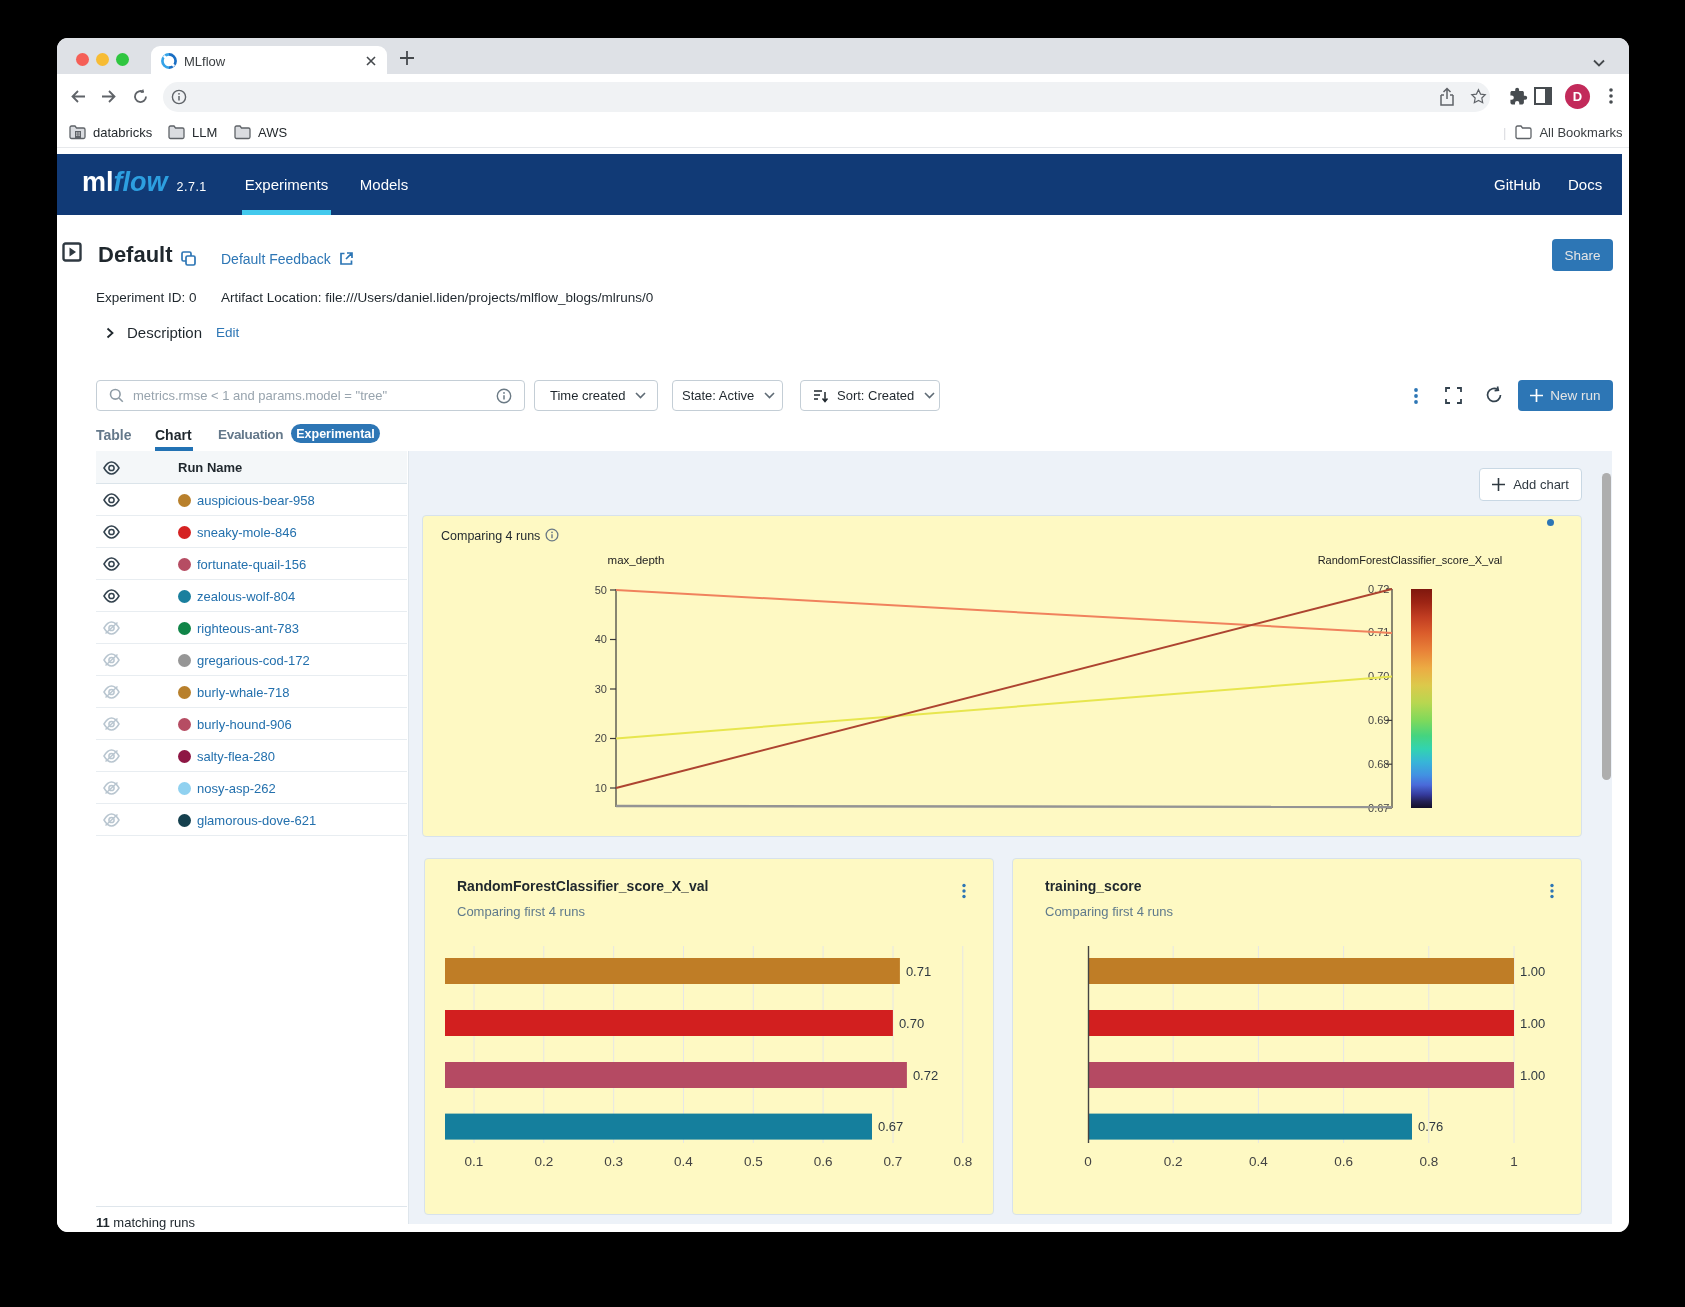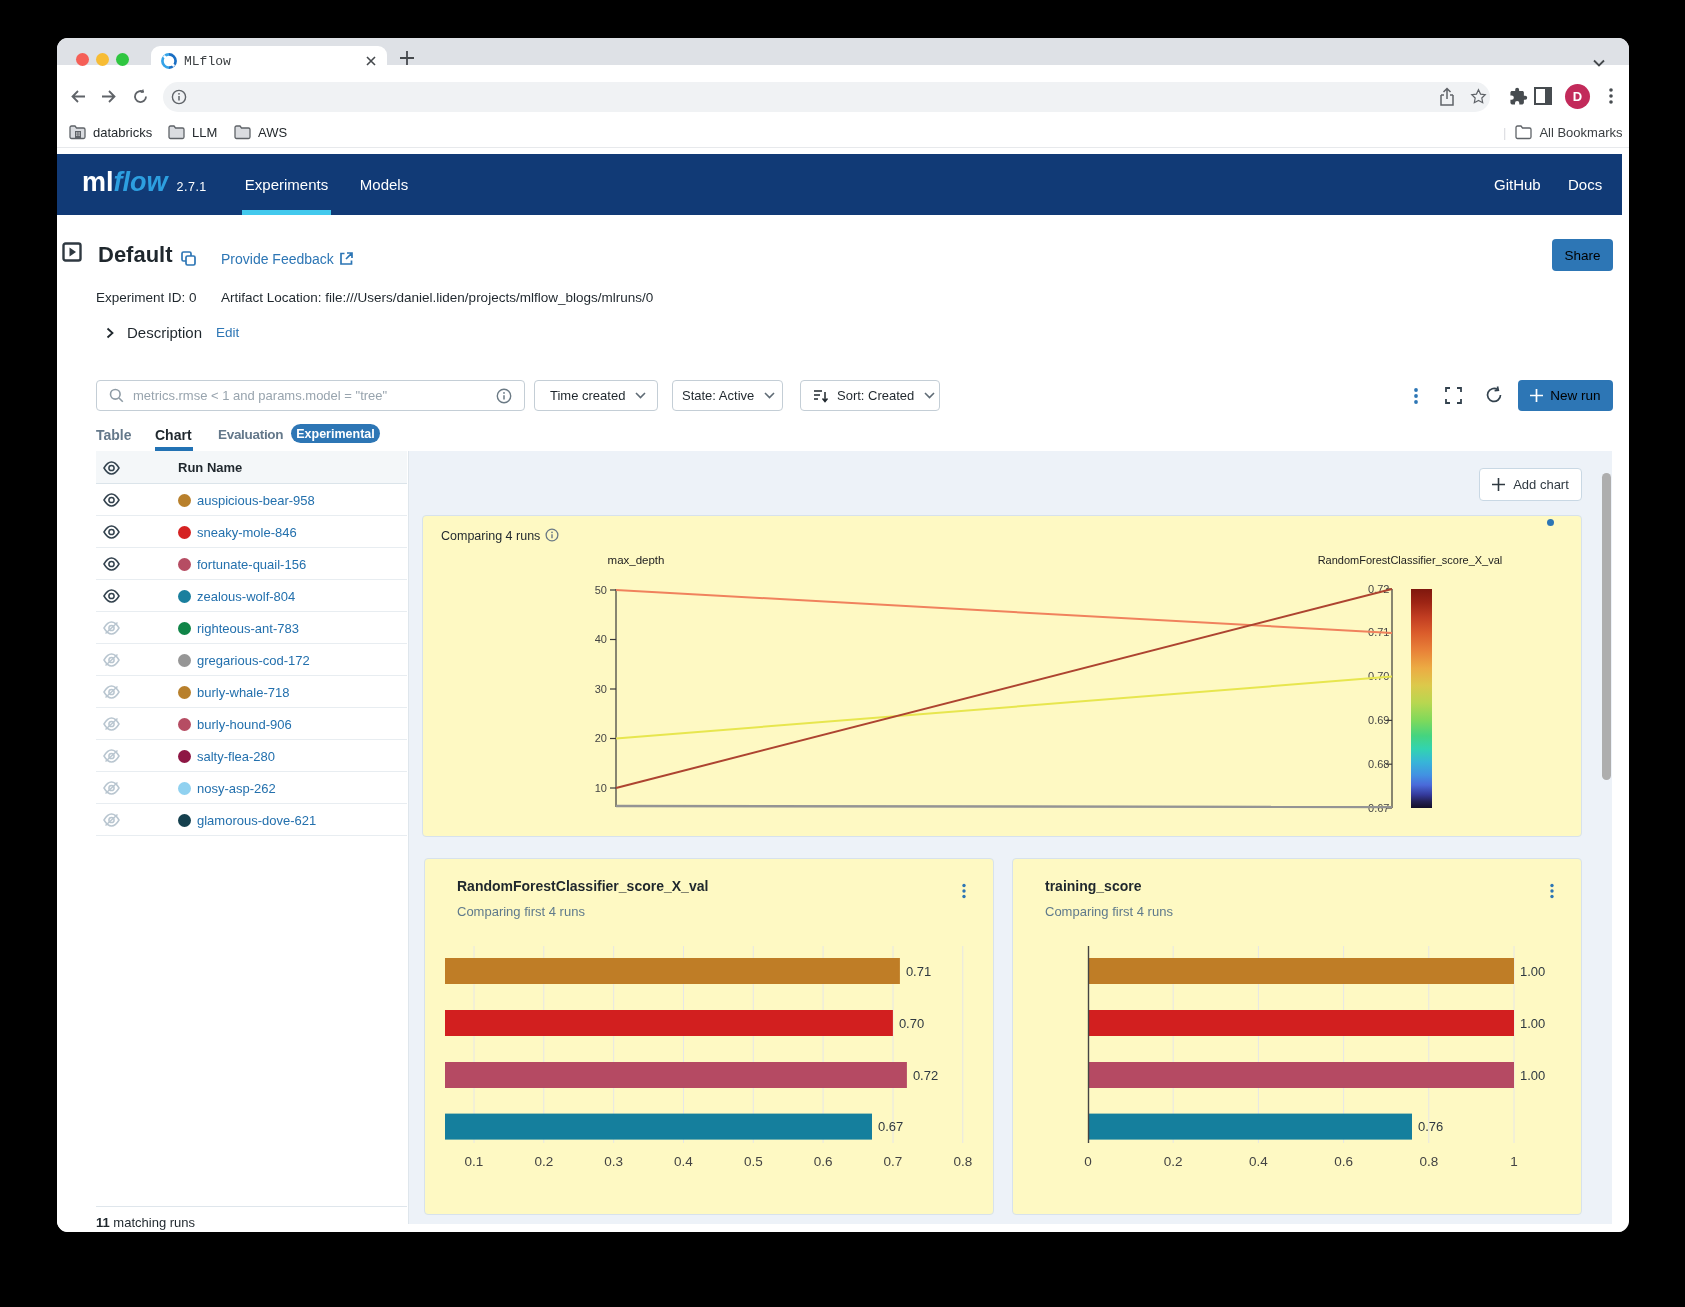--- a/index.html
+++ b/index.html
@@ -1,30 +1,30 @@
 <!DOCTYPE html>
 <html><head>
 <meta charset="utf-8">
 <style>
 * { margin:0; padding:0; box-sizing:border-box; }
 html,body { width:1685px; height:1307px; background:#000; font-family:"Liberation Sans", sans-serif; overflow:hidden; }
 #win { position:absolute; left:57px; top:38px; width:1572px; height:1194px; background:#fff; border-radius:11px; overflow:hidden; }
 .abs { position:absolute; }
-#tabstrip { position:absolute; left:0; top:0; width:100%; height:27px; background:#dee1e6;font-family:Liberation Mono, monospace; }
+#tabstrip { position:absolute; left:0; top:0; width:100%; height:36px; background:#dee1e6; }
 .tl { position:absolute; top:15px; width:13px; height:13px; border-radius:50%; }
 #tab { position:absolute; left:94px; top:8px; width:236px; height:30px; background:#fff; border-radius:9px 9px 0 0; }
 #toolbar { position:absolute; left:0; top:38px; width:100%; height:41px; background:#fff; }
 #pill { position:absolute; left:106px; top:6px; width:1327px; height:30px; background:#f0f2f4; border-radius:15px; }
 #bookbar { position:absolute; left:0; top:79px; width:100%; height:31px; background:#fff; border-bottom:1px solid #e7e9ec; }
 .bkitem { position:absolute; top:5px; height:20px; font-size:13px; color:#24292d; display:flex; align-items:center; gap:7px; }
 #app { position:absolute; left:0; top:110px; width:1565px; height:1084px; background:#fff; }
 #mlhdr { position:absolute; left:0; top:6px; width:100%; height:61px; background:#113a76; }
 #content { position:absolute; left:0; top:67px; width:100%; height:1017px; }
 .blue { color:#2d76b5; }
-.btn-blue { background:#2d76b5; color:#000000; border-radius:4px; display:flex; align-items:center; justify-content:center; font-size:13.5px; }
+.btn-blue { background:#2d76b5; color:#e5e5e5; border-radius:4px; display:flex; align-items:center; justify-content:center; font-size:13.5px; }
 .ctrl { position:absolute; top:0; height:31px; background:#fff; border:1px solid #c4ced6; border-radius:4px; display:flex; align-items:center; font-size:13px; color:#1f272d; }
 #runtable { position:absolute; left:39px; top:236px; width:311px;text-align:right; }
 .runrow { position:relative; height:32px; border-bottom:1px solid #e8edf1; }
 .dot { position:absolute; left:82px; top:9.5px; width:13px; height:13px; border-radius:50%; }
 .runname { position:absolute; left:101px; top:9px; font-size:13px; color:#2370ad; }
 .eye { position:absolute; left:7px; top:9px; }
 #chartarea { position:absolute; left:351px; top:236px; width:1204px; height:773px; background:#edf2f8; border-left:1px solid #dfe6ec; }
 .card { position:absolute; background:#fef9c3; border:1px solid #d7e2ec; border-radius:4px; }
 .ctitle { position:absolute; left:32px; top:19px; font-size:14px; font-weight:bold; color:#1f272d; }
 .csub { position:absolute; left:32px; top:45px; font-size:13px; color:#5f7a8c; }
@@ -123,21 +123,21 @@
     <div id="content">
       <svg class="abs" style="left:5px; top:27px;" width="20" height="20" viewBox="0 0 20 20">
           <rect x="1.5" y="1.5" width="17" height="17" rx="2" fill="none" stroke="#2f3941" stroke-width="2.4"></rect>
           <path d="M7.5 5.5 L14 10 L7.5 14.5 Z" fill="#2f3941"></path>
         </svg>
       <div class="abs" style="left:41px; top:27px; font-size:22px; font-weight:bold; color:#1f272d;">Default</div>
       <svg class="abs" style="left:124px; top:36px;" width="15" height="15" viewBox="0 0 15 15">
           <rect x="1" y="1" width="9" height="9" rx="1.5" fill="none" stroke="#2d76b5" stroke-width="1.7"></rect>
           <rect x="5" y="5" width="9" height="9" rx="1.5" fill="#fff" stroke="#2d76b5" stroke-width="1.7"></rect>
         </svg>
-      <div class="abs blue" style="left:164px; top:36px; font-size:14px;">Provide Feedback</div>
+      <div class="abs blue" style="left:164px; top:36px; font-size:14px;">Default Feedback</div>
       <svg class="abs" style="left:282px; top:36px;" width="15" height="15" viewBox="0 0 15 15">
           <path d="M5.5 2.5 H2 V13 H12.5 V9.5" fill="none" stroke="#2d76b5" stroke-width="1.7"></path>
           <path d="M8 2 H13 V7 M13 2 L7 8" fill="none" stroke="#2d76b5" stroke-width="1.7"></path>
         </svg>
       <div class="btn-blue abs" style="left:1495px; top:24px; width:61px; height:32px;">Share</div>
       <div class="abs" style="left:39px; top:75px; font-size:13.5px; color:#1f272d;">Experiment ID: 0</div>
       <div class="abs" style="left:164px; top:75px; font-size:13.5px; color:#1f272d;">Artifact Location: file:///Users/daniel.liden/projects/mlflow_blogs/mlruns/0</div>
       <svg class="abs" style="left:47px; top:112px;" width="12" height="12" viewBox="0 0 12 12">
           <path d="M3.5 1.5 L8.5 6 L3.5 10.5" fill="none" stroke="#1f272d" stroke-width="1.8"></path>
         </svg>

